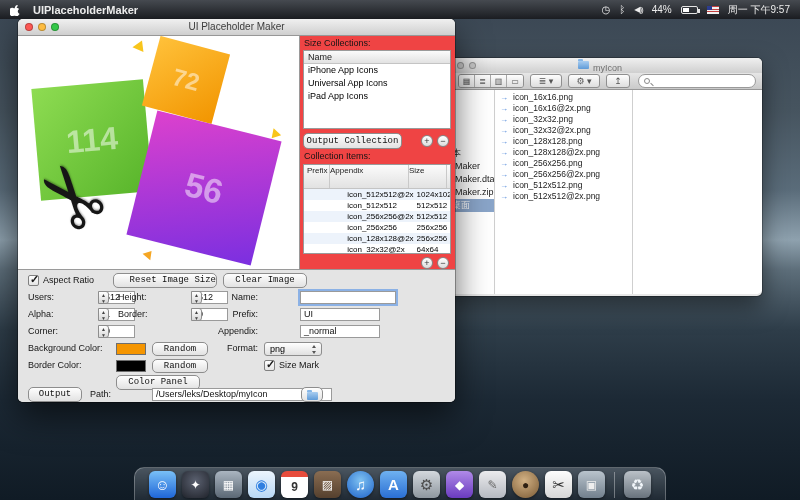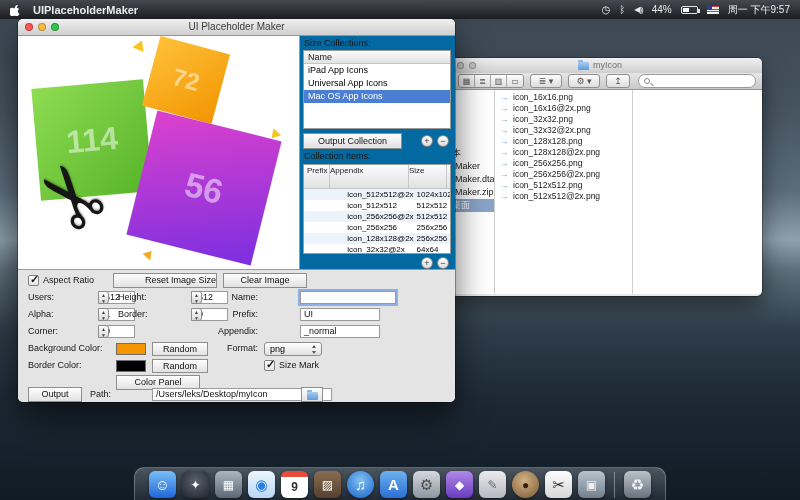--- a/index.html
+++ b/index.html
@@ -24,21 +24,21 @@
   
   .window { position:absolute; border-radius:5px; background:#e8e8e8; }
   .titlebar { position:relative; text-align:center; font-size:10px; color:#3c3c3c;
     background:linear-gradient(#f0f0f0,#cfcfcf); border-bottom:1px solid #979797; border-radius:5px 5px 0 0; }
   .lights { position:absolute; left:7px; top:4px; display:flex; gap:5px; }
   .light { width:8px; height:8px; border-radius:50%; border:1px solid rgba(0,0,0,.25); }
   .lr { background:#fc5753; } .ly { background:#fdbc40; } .lg { background:#33c748; }
   .inactive .light { background:#c8c8c8; }
   .lbl { position:absolute; font-size:9px; color:#151515; line-height:13px; white-space:nowrap; }
   .btn { position:absolute; background:linear-gradient(#fefefe,#e2e2e2); border:1px solid #8d8d8d;
-    border-radius:0; font-size:9px; text-align:center; color:#111; cursor:default; }
+    border-radius:5px; font-size:9px; text-align:center; color:#111; cursor:default;font-family:Liberation Mono, monospace; }
   .fld { position:absolute; background:#fff; border:1px solid #9a9a9a; font-size:9px;
     line-height:11px; padding:0 3px; color:#111; overflow:hidden; white-space:nowrap;margin-left:36px; }
   .stepper { position:absolute; width:11px; height:13px; background:linear-gradient(#fff,#d8d8d8);
     border:1px solid #8d8d8d; border-radius:0 3px 3px 0; }
   .stepper::before { content:"▲"; display:block; font-size:5px; line-height:6px; text-align:center; color:#444; }
   .stepper::after  { content:"▼"; display:block; font-size:5px; line-height:6px; text-align:center; color:#444; }
   .cb { position:absolute; width:11px; height:11px; border:1px solid #808080; border-radius:2px;
     background:linear-gradient(#fff,#e4e4e4); }
   .cb.checked::after { content:"✓"; position:absolute; left:1px; top:-3px; font-size:11px; font-weight:bold; color:#1a1a1a; }
   .circle-btn { position:absolute; width:12px; height:12px; border-radius:50%; border:1px solid #868686;
@@ -67,21 +67,21 @@
   .sq-purple { left:122px; top:88px; width:128px; height:128px; transform:rotate(14deg);
     background:linear-gradient(160deg,#dd41cd,#7b2fe0); font-size:34px; }
   .tri { position:absolute; width:0; height:0; }
   .tri1 { left:116px; top:4px;   border-left:6px solid transparent; border-right:6px solid transparent; border-bottom:10px solid #f8c51c; transform:rotate(24deg); }
   .tri2 { left:252px; top:92px;  border-left:5px solid transparent; border-right:5px solid transparent; border-bottom:9px solid #f8c51c; transform:rotate(-18deg); }
   .tri3 { left:126px; top:214px; border-left:5px solid transparent; border-right:5px solid transparent; border-bottom:8px solid #f5a623; transform:rotate(40deg); }
   .scissors { position:absolute; left:0px; top:104px; width:110px; height:110px;
     font-size:84px; line-height:110px; text-align:center; color:#161616;
     transform:rotate(-130deg); text-shadow:1px 1px 2px rgba(0,0,0,.35); }
 
-  .rpanel { position:absolute; left:282px; top:17px; width:155px; height:233px; background:#0369a1; font-size:9px; }
+  .rpanel { position:absolute; left:282px; top:17px; width:155px; height:233px; background:#ef4444; font-size:9px; }
   .ptable { position:absolute; background:#fff; border:1px solid #9a9a9a; overflow:hidden; }
   .thead { background:linear-gradient(#fbfbfb,#e2e2e2); border-bottom:1px solid #c4c4c4; color:#222; }
   .sc-row { height:13px; line-height:13px; padding-left:4px; white-space:nowrap; overflow:hidden; }
   .sc-row.selected { background:#4a7fd4; color:#fff; }
   .ci-row { height:11px; line-height:11px; display:flex; white-space:nowrap;padding-left:20px; }
   .ci-row:nth-child(odd)  { background:#fff; }
   .ci-row:nth-child(even) { background:#edf3fb; }
   .ci-c1 { width:26px; padding-left:3px; overflow:hidden; }
   .ci-c2 { width:79px; overflow:hidden; }
   .ci-c3 { width:38px; overflow:hidden; }
@@ -89,21 +89,21 @@
   .ci-head span { border-right:1px solid #c9c9c9; }
   .controls { position:absolute; left:0; top:250px; width:437px; height:133px;
     background:#e4e4e4; border-top:1px solid #9a9a9a; border-radius:0 0 5px 5px; }
   .focusring { box-shadow:0 0 0 2px rgba(110,160,230,.75); }
 
   
   #finder-window { left:438px; top:58px; width:324px; height:238px; z-index:20;
     box-shadow:0 10px 24px rgba(0,0,0,.5), 0 0 0 1px rgba(0,0,0,.25); }
   #finder-window .titlebar { height:15px; line-height:15px; color:#6f6f6f; border-bottom:none; }
   #finder-window .lights { top:4px; } #finder-window .light { width:7px; height:7px; }
-  .ftitle { display:inline-flex; align-items:center; gap:4px; font-size:9px; }
+  .ftitle { display:inline-flex; align-items:flex-start; gap:4px; font-size:9px; }
   .mini-folder { display:inline-block; width:11px; height:8px; border-radius:1px;
     background:linear-gradient(#a9cdf0,#5f9bd8); position:relative; }
   .mini-folder::before { content:""; position:absolute; left:0; top:-2px; width:5px; height:2px;
     background:#86b6e6; border-radius:1px 1px 0 0; }
   .ftoolbar { position:absolute; left:0; top:15px; width:100%; height:17px;
     background:linear-gradient(#e6e6e6,#c9c9c9); border-bottom:1px solid #979797; }
   .seg { position:absolute; display:flex; height:14px; border:1px solid #8f8f8f; border-radius:3px; overflow:hidden; }
   .seg span { width:16px; text-align:center; font-size:8px; line-height:13px; color:#555;
     background:linear-gradient(#fdfdfd,#dedede); border-right:1px solid #a8a8a8; }
   .seg span:last-child { border-right:none; }
@@ -244,23 +244,23 @@
         <span>56</span>
       </div>
       <div class="tri tri3"></div>
       <div class="scissors">✂</div>
     </div>
 
     <div class="rpanel">
       <span class="lbl" style="left:4px; top:1px;">Size Collections:</span>
       <div class="ptable" style="left:3px; top:14px; width:148px; height:79px;">
         <div class="sc-row thead">Name</div>
+        <div class="sc-row">iPhone App Icons</div>
+        <div class="sc-row">Universal App Icons</div>
         <div class="sc-row">iPad App Icons</div>
-        <div class="sc-row">Universal App Icons</div>
-        <div class="sc-row selected">Mac OS App Icons</div>
       </div>
       <span class="btn" style="left:3px; top:97px; width:99px; height:16px; line-height:14px;">Output Collection</span>
       <span class="circle-btn" style="left:121px; top:99px;">+</span>
       <span class="circle-btn" style="left:137px; top:99px;">−</span>
 
       <span class="lbl" style="left:4px; top:114px;">Collection Items:</span>
       <div class="ptable" style="left:3px; top:128px; width:148px; height:90px; font-size:8px;">
         <div class="ci-head thead">
           <span class="ci-c1">Prefix</span>
           <span class="ci-c2">Appendix</span>

